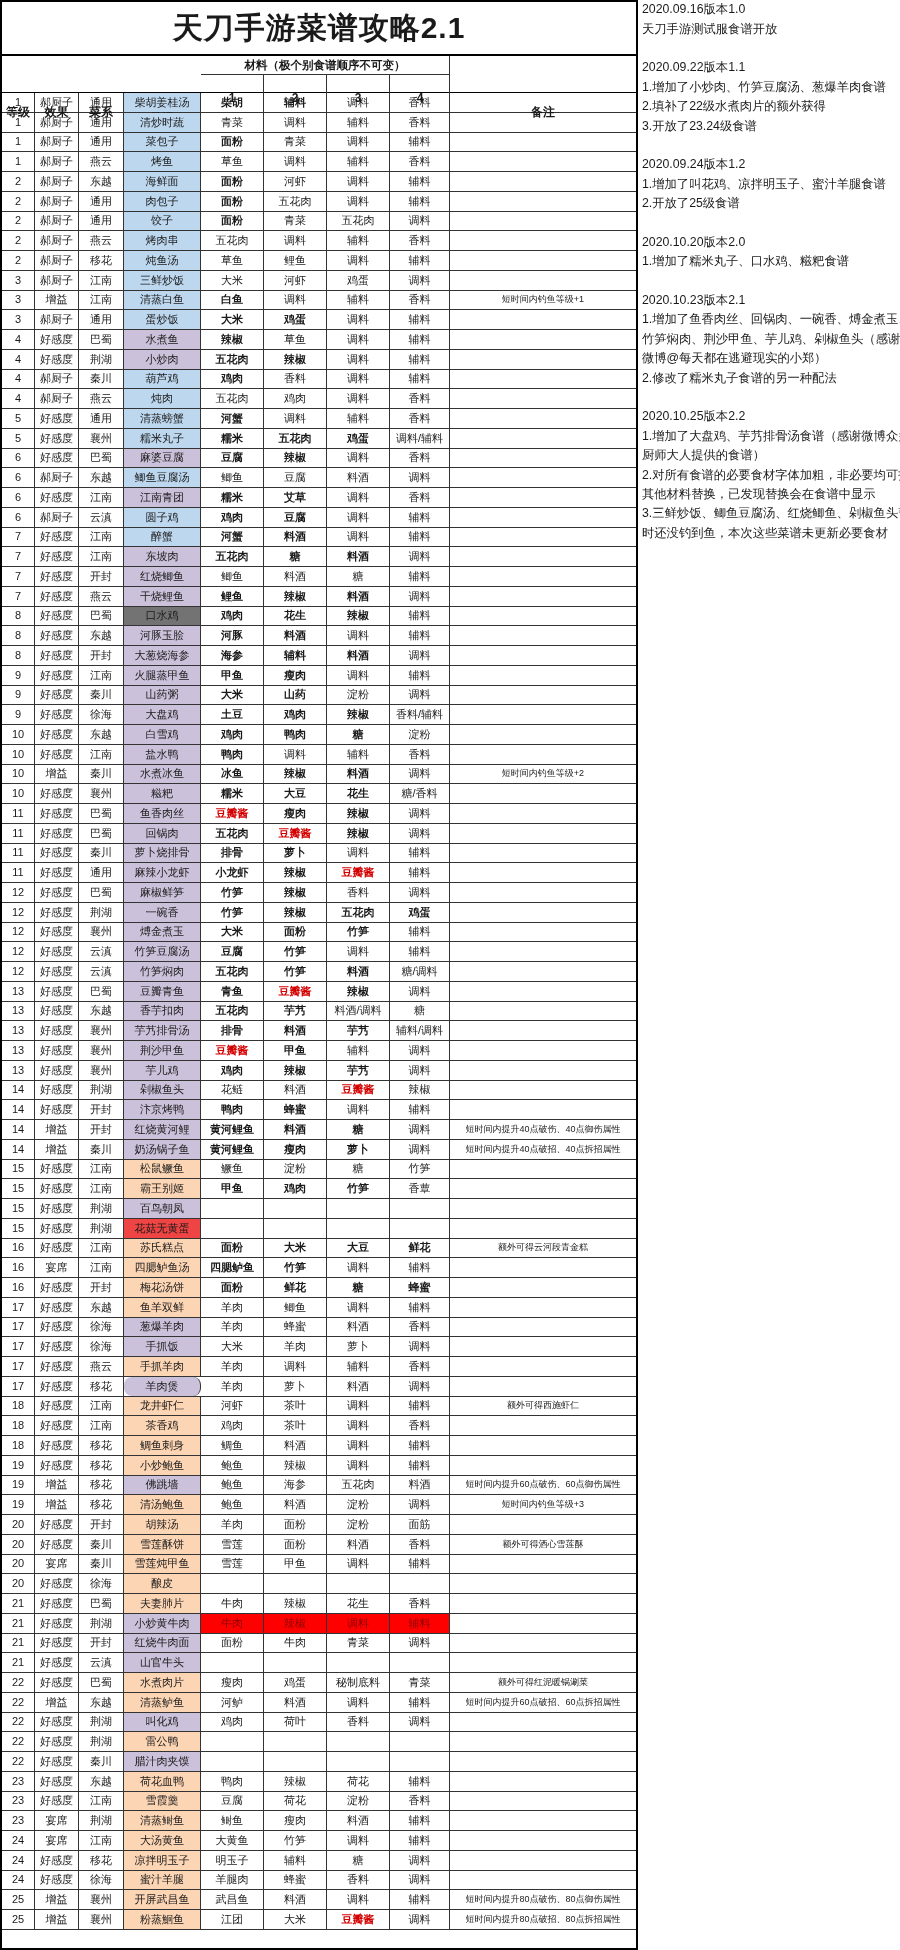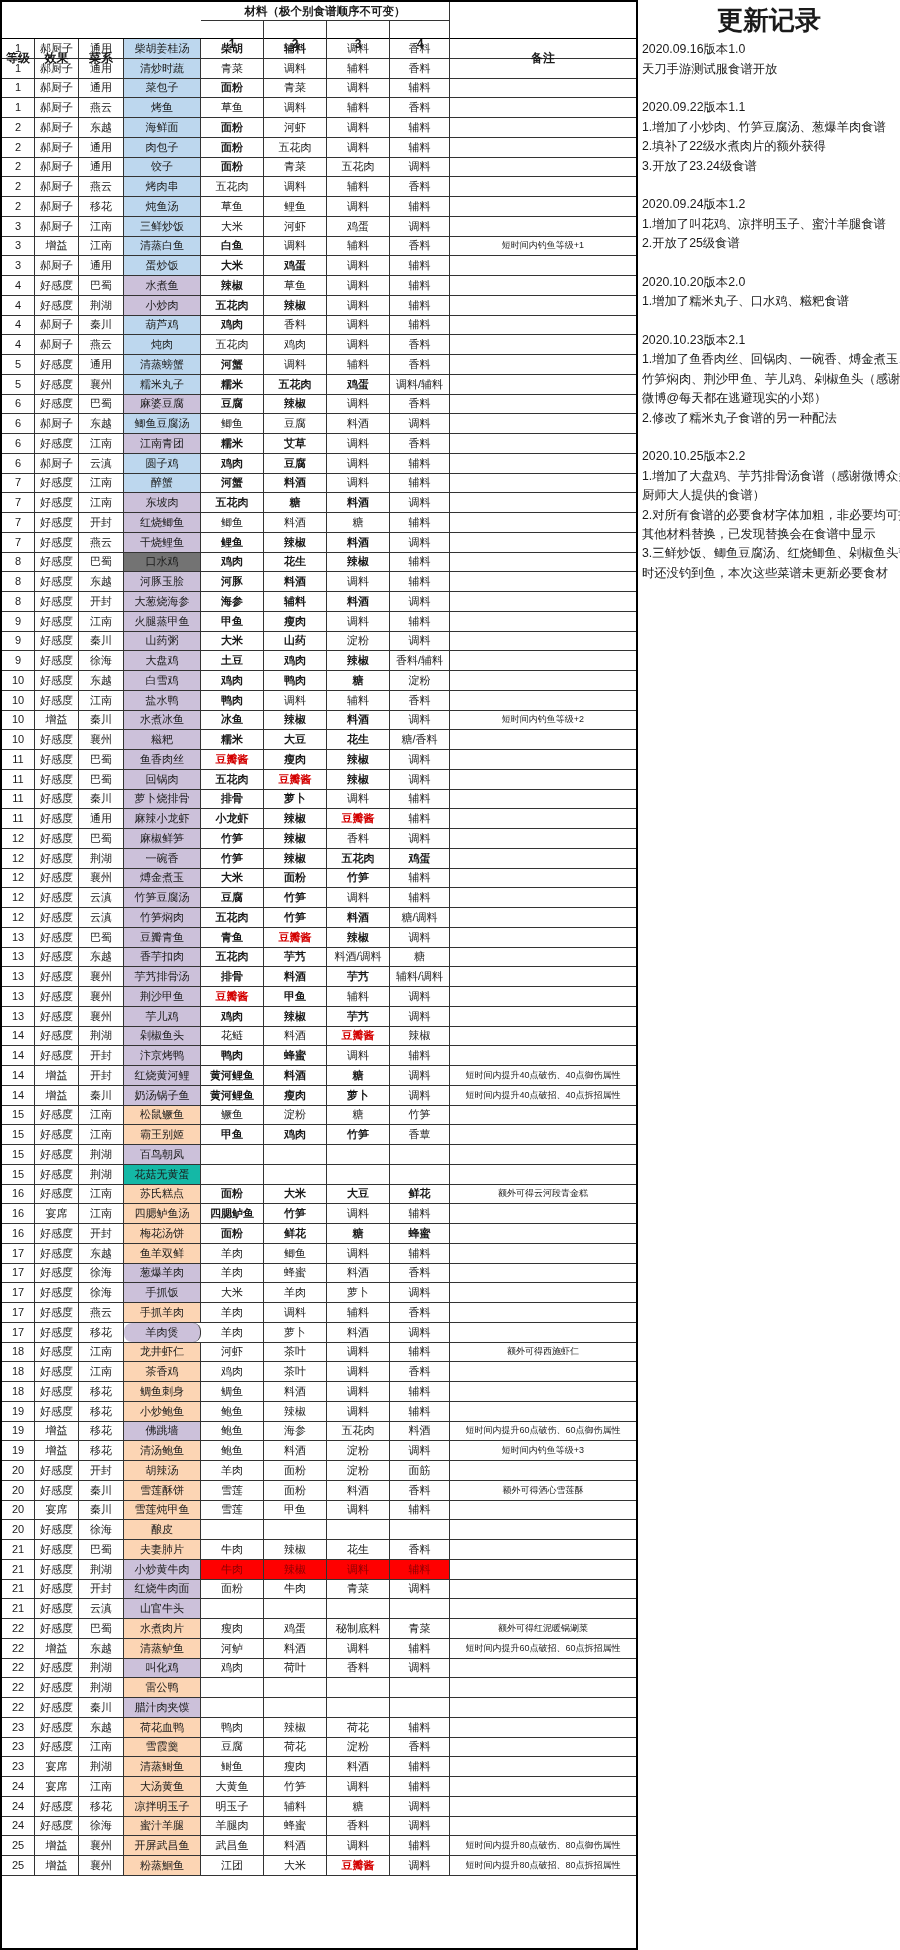--- a/index.html
+++ b/index.html
@@ -39,20 +39,21 @@
         font-size:26px;font-weight:bold;}
   .log-line{height:19.4px;display:flex;align-items:center;font-size:12.3px;
         padding-left:4px;white-space:nowrap;overflow:hidden;}
 </style>
 </head>
 <body>
 
 <div id="page">
 
   <div id="sheet">
+    <div id="sheet-title">天刀手游菜谱攻略2.1</div>
 
     <div id="head" class="grid">
       <div class="hcell">等级</div>
       <div class="hcell">效果</div>
       <div class="hcell">菜系</div>
       <div class="hcell">食谱</div>
       <div id="mat-head">
         <div id="mat-top">材料（极个别食谱顺序不可变）</div>
         <div id="mat-nums">
             <div>1</div>
@@ -689,21 +690,21 @@
           <div class="cell"></div>
           <div class="cell"></div>
           <div class="cell"></div>
           <div class="cell"></div>
           <div class="cell note-cell"></div>
         </div>
         <div class="row grid">
           <div class="cell">15</div>
           <div class="cell">好感度</div>
           <div class="cell">荆湖</div>
-          <div class="cell" style="background: #14b8a6;">花菇无黄蛋</div>
+          <div class="cell" style="background: #ef4444;">花菇无黄蛋</div>
           <div class="cell"></div>
           <div class="cell"></div>
           <div class="cell"></div>
           <div class="cell"></div>
           <div class="cell note-cell"></div>
         </div>
         <div class="row grid">
           <div class="cell">16</div>
           <div class="cell">好感度</div>
           <div class="cell">江南</div>
@@ -1085,21 +1086,20 @@
           <div class="cell">江团</div>
           <div class="cell">大米</div>
           <div class="cell" style="color: rgb(212, 0, 0); font-weight: bold;">豆瓣酱</div>
           <div class="cell">调料</div>
           <div class="cell note-cell">短时间内提升80点破招、80点拆招属性</div>
         </div>
       </div>
   </div>
 
   <div id="panel">
-    <div id="panel-title">更新记录</div>
     <div id="log-lines">
         <div class="log-line">2020.09.16版本1.0</div>
         <div class="log-line">天刀手游测试服食谱开放</div>
         <div class="log-line"></div>
         <div class="log-line">2020.09.22版本1.1</div>
         <div class="log-line">1.增加了小炒肉、竹笋豆腐汤、葱爆羊肉食谱</div>
         <div class="log-line">2.填补了22级水煮肉片的额外获得</div>
         <div class="log-line">3.开放了23.24级食谱</div>
         <div class="log-line"></div>
         <div class="log-line">2020.09.24版本1.2</div>

